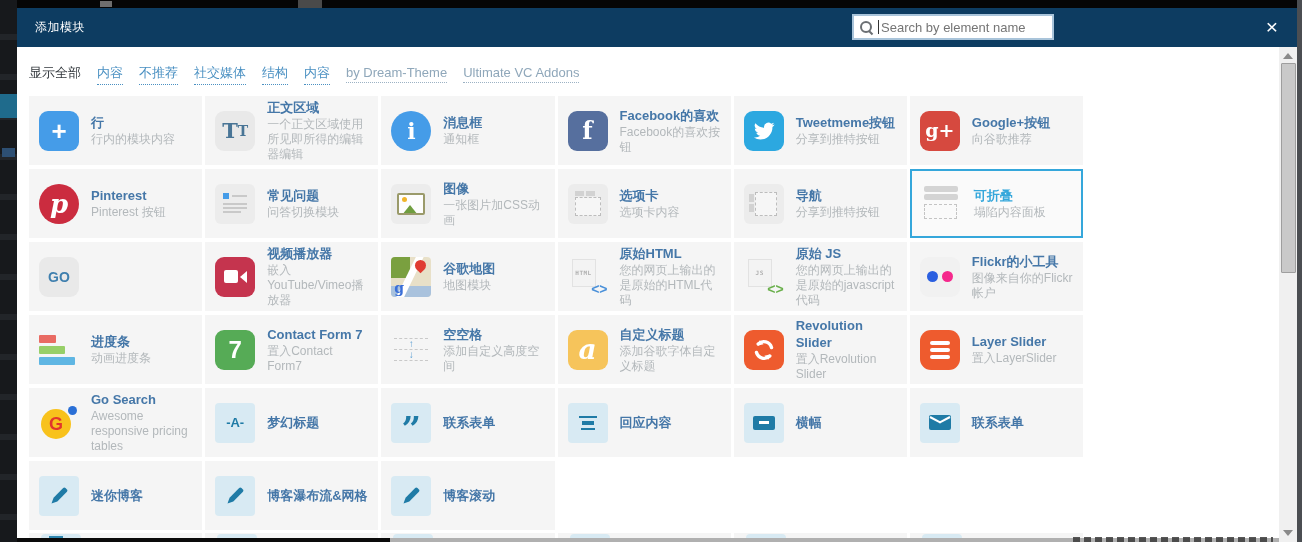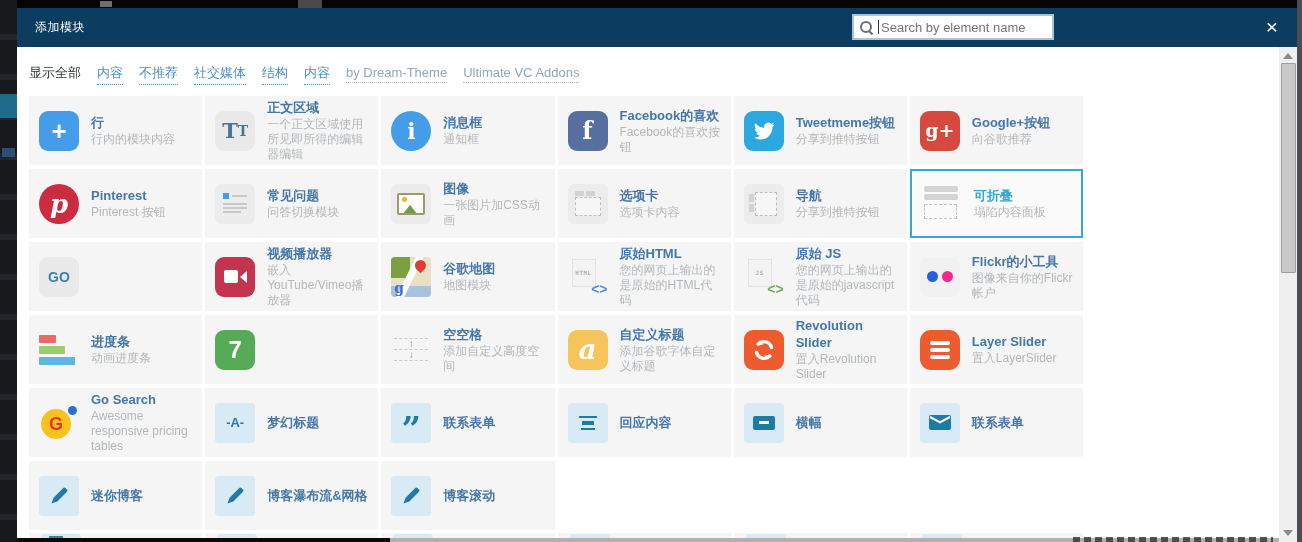--- a/index.html
+++ b/index.html
@@ -312,20 +312,24 @@
       </div>
       <div class="txt">
         <div class="t">进度条</div>
         <div class="d">动画进度条</div>
       </div>
     </div>
     <div class="cell">
       <div class="icon">
         <div class="ib" style="background:#56ab56;color:#ffffff;border-radius:9px;font-size:24px;font-weight:700;">7</div>
       </div>
+      <div class="txt">
+        <div class="t">Contact Form 7</div>
+        <div class="d">置入Contact Form7</div>
+      </div>
     </div>
     <div class="cell">
       <div class="icon">
         <div class="ib" style="flex-direction:column;justify-content:center;gap:1px;color:#5a9fd4;font-size:10px;line-height:8px">
         <div style="width:34px;border-top:1px dashed #c9c9c9"></div>
           <div>↑</div>
         <div style="width:34px;border-top:1px dashed #c9c9c9"></div>
           <div>↓</div>
         <div style="width:34px;border-top:1px dashed #c9c9c9"></div>
         </div>

